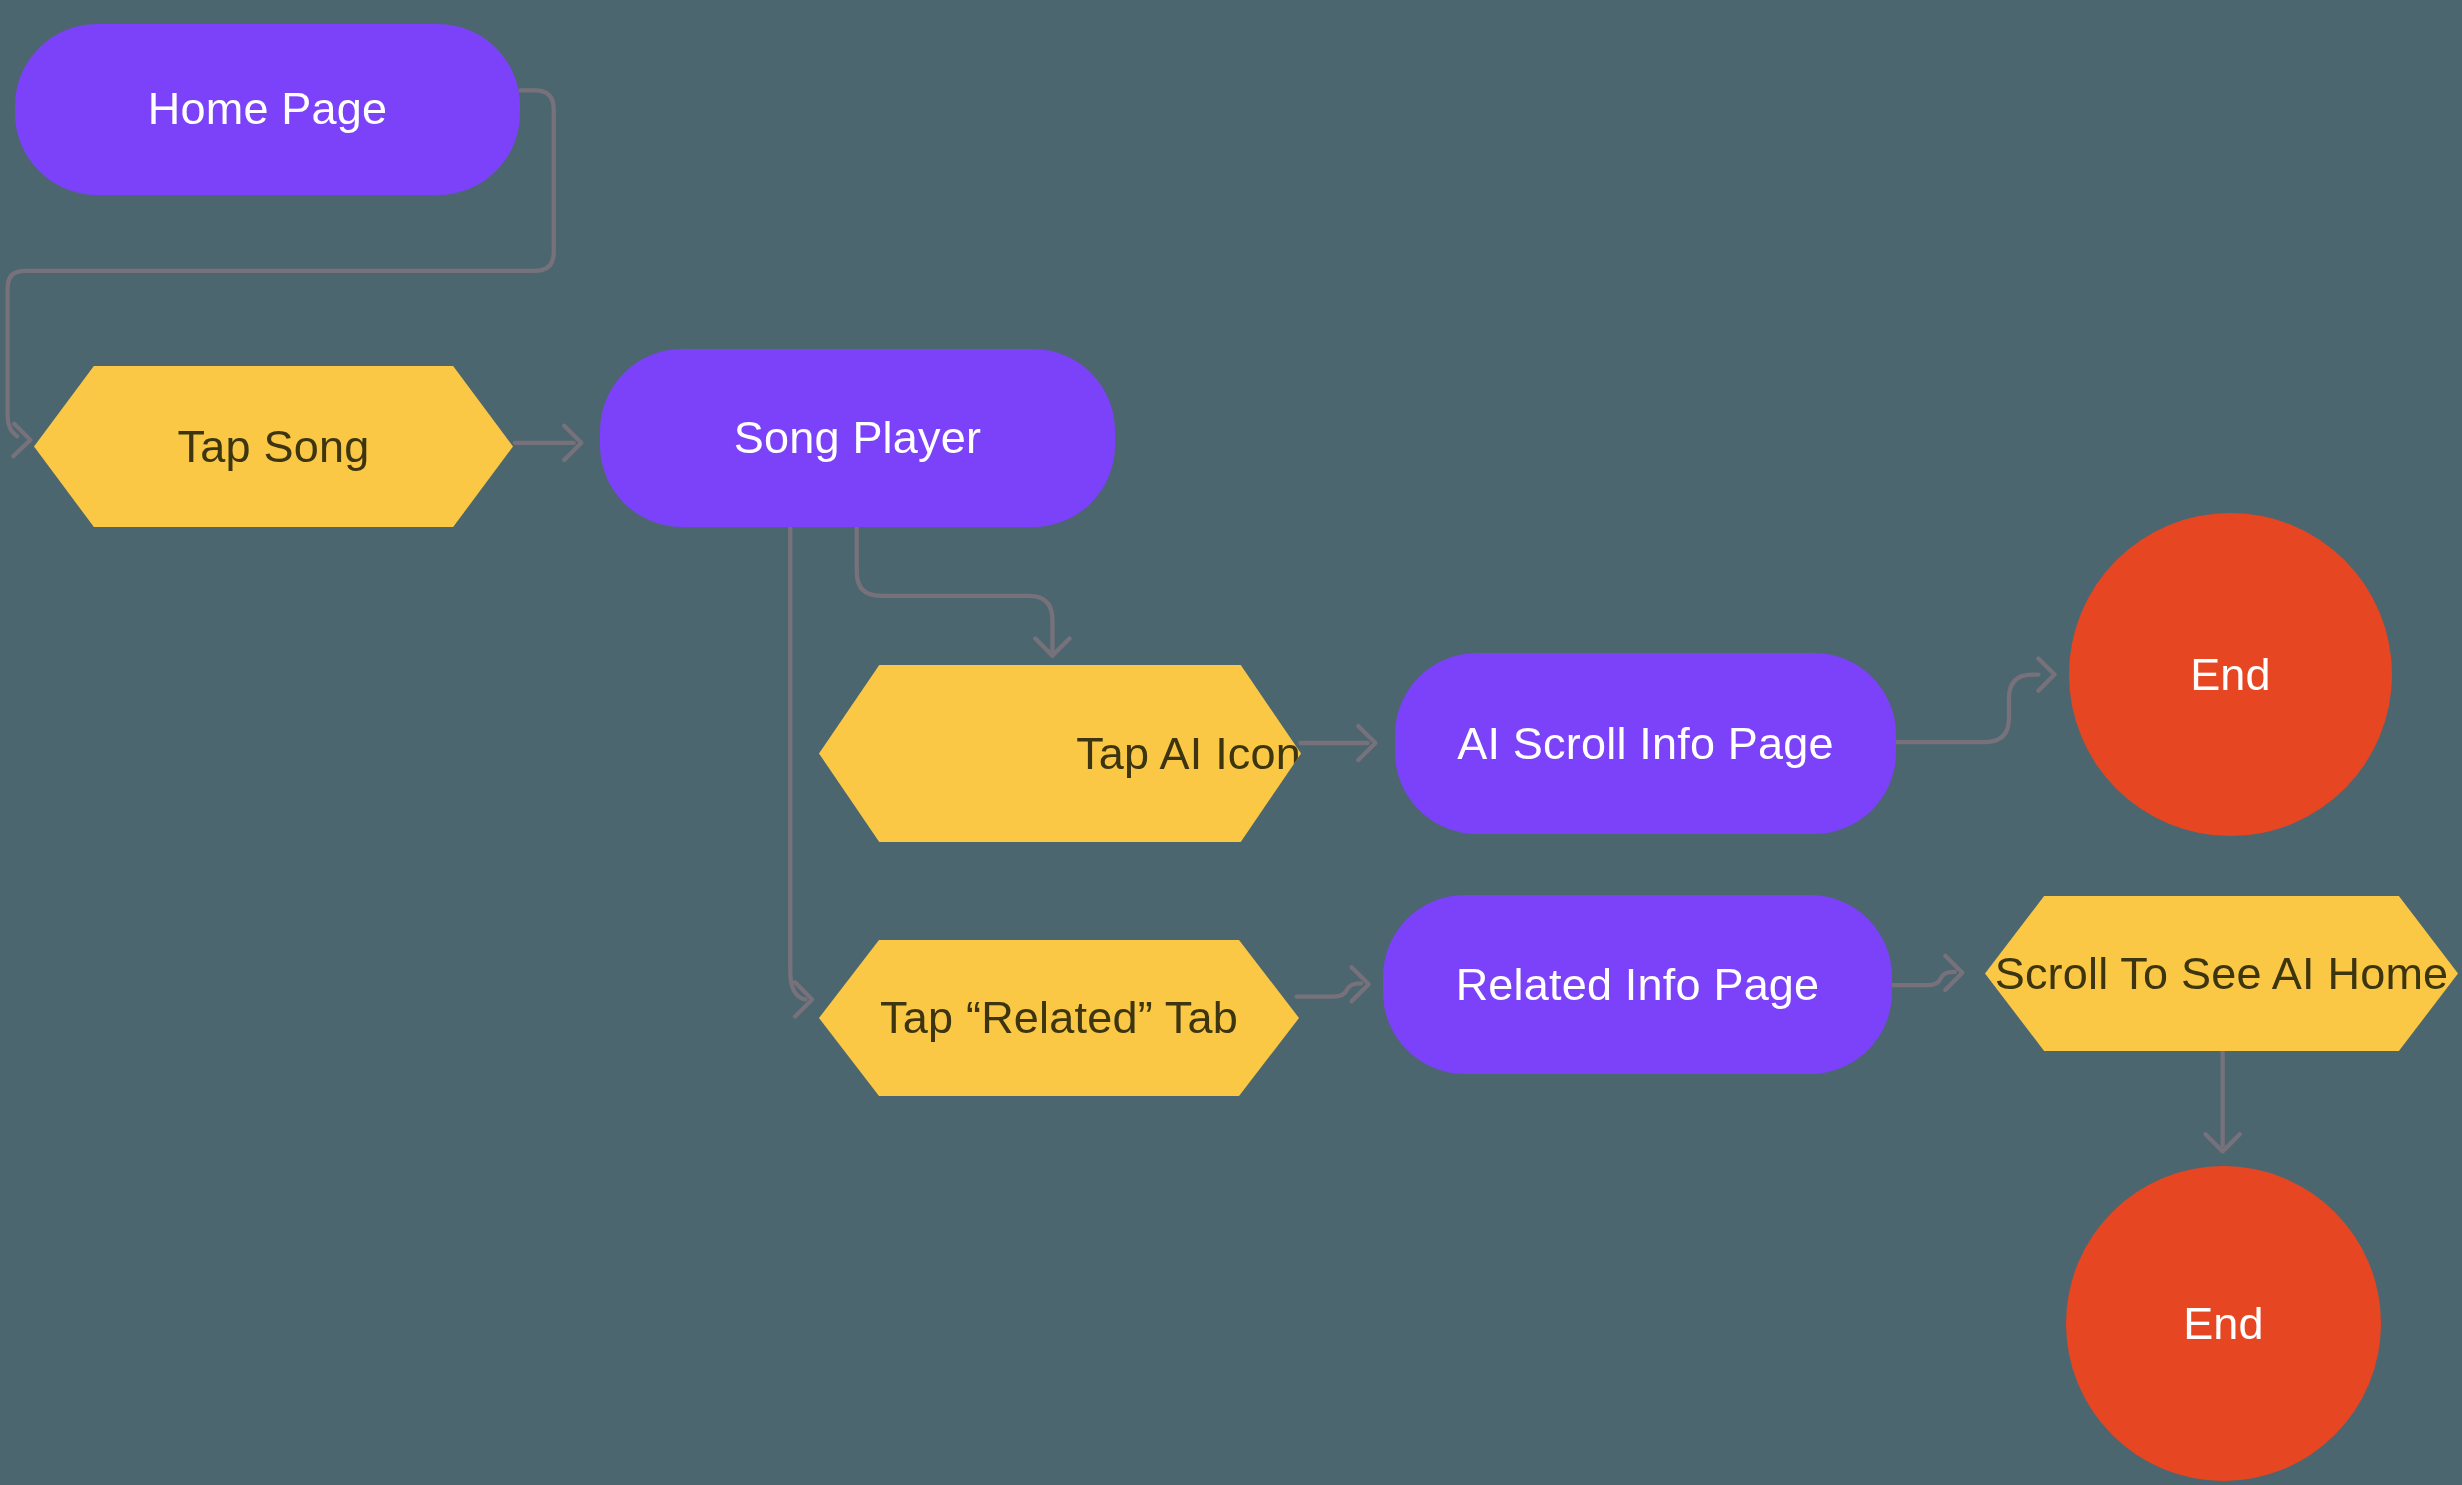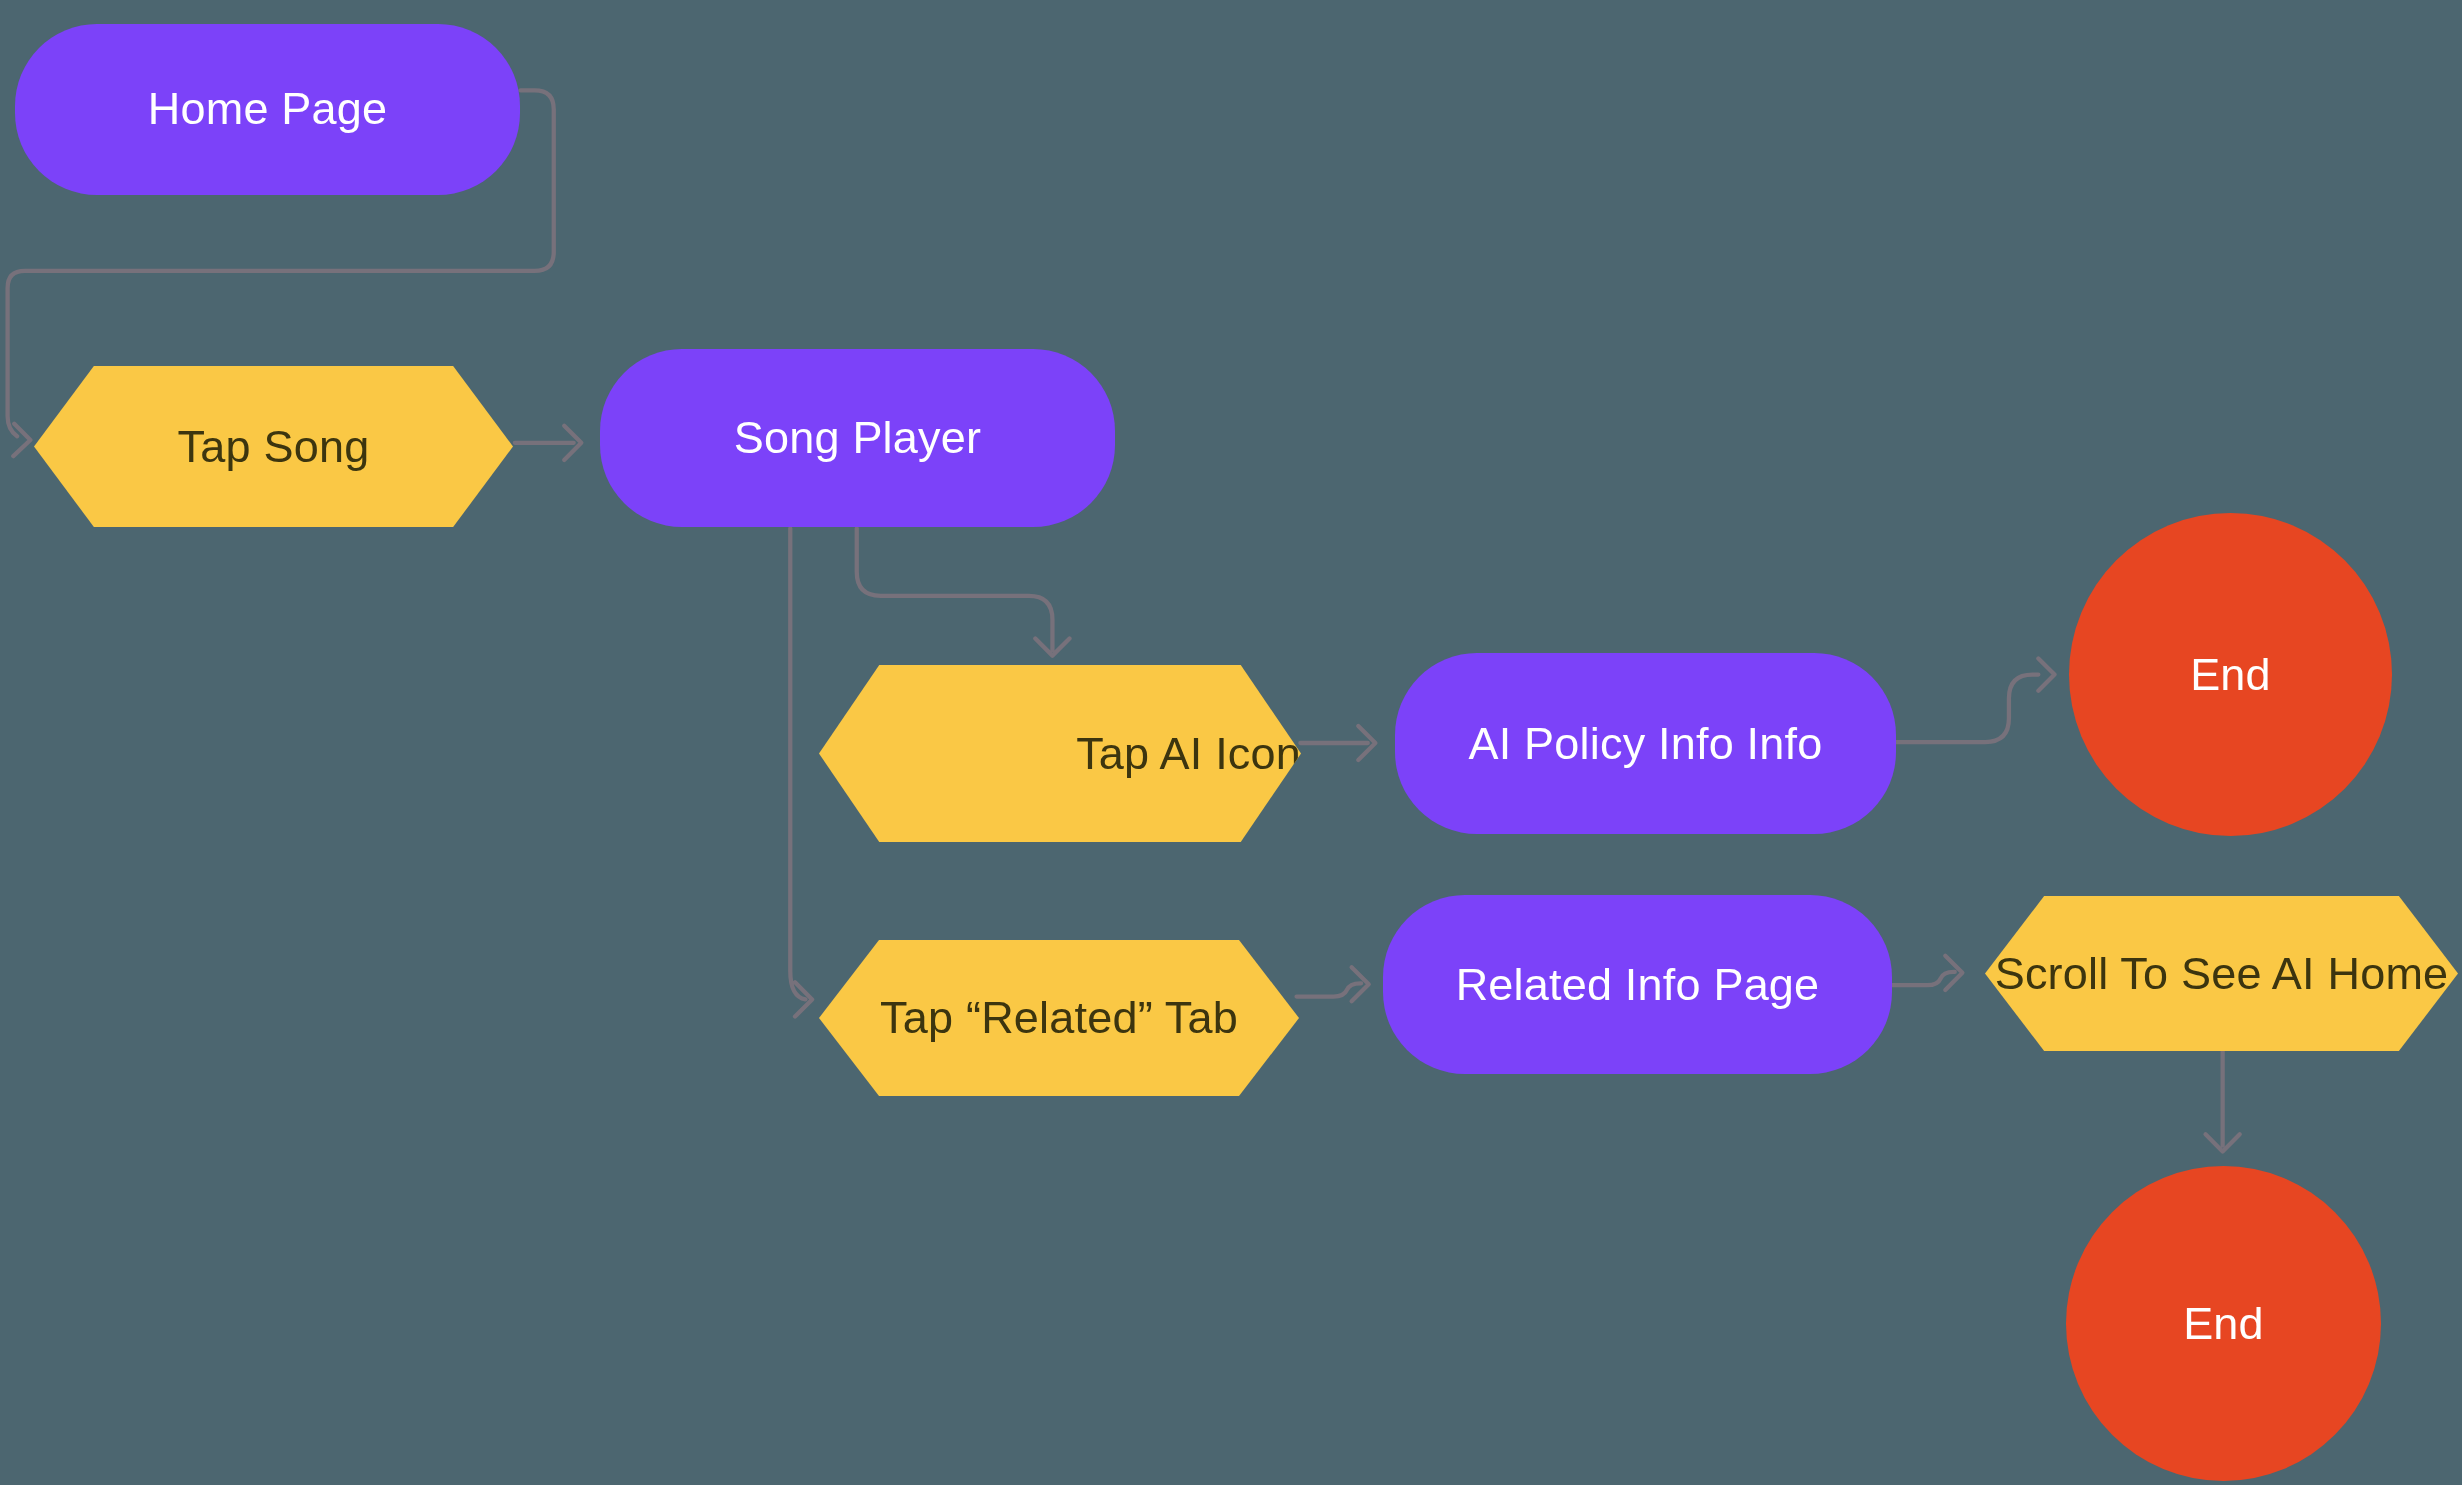--- a/index.html
+++ b/index.html
@@ -60,21 +60,21 @@
 
   <div class="node pill" style="left:600px;top:349px;width:515px;height:178px;">
     <span>Song Player</span>
   </div>
 
   <div class="node hex" style="left:819px;top:665px;width:482px;height:177px;justify-content:flex-end;">
     <span>Tap AI Icon</span>
   </div>
 
   <div class="node pill" style="left:1395px;top:653px;width:501px;height:181px;">
-    <span>AI Policy Info Info</span>
+    <span>AI Scroll Info Page</span>
   </div>
 
   <div class="node circle" style="left:2069px;top:513px;width:323px;height:323px;">
     <span>End</span>
   </div>
 
   <div class="node hex" style="left:819px;top:940px;width:480px;height:156px;">
     <span>Tap “Related” Tab</span>
   </div>
 

